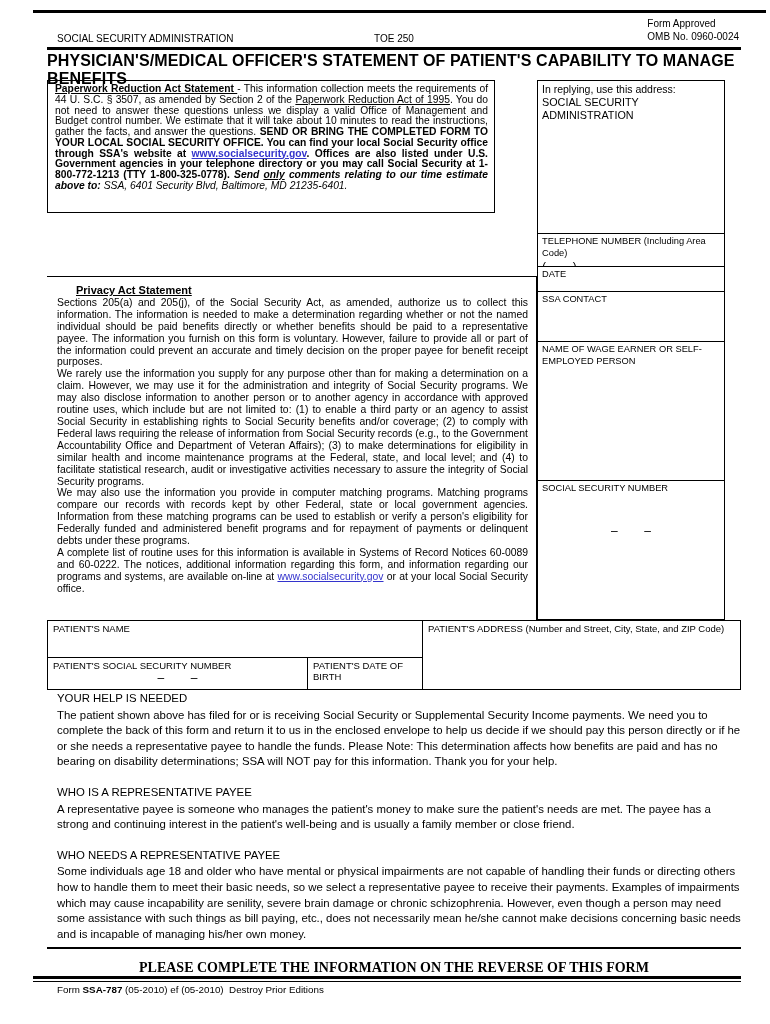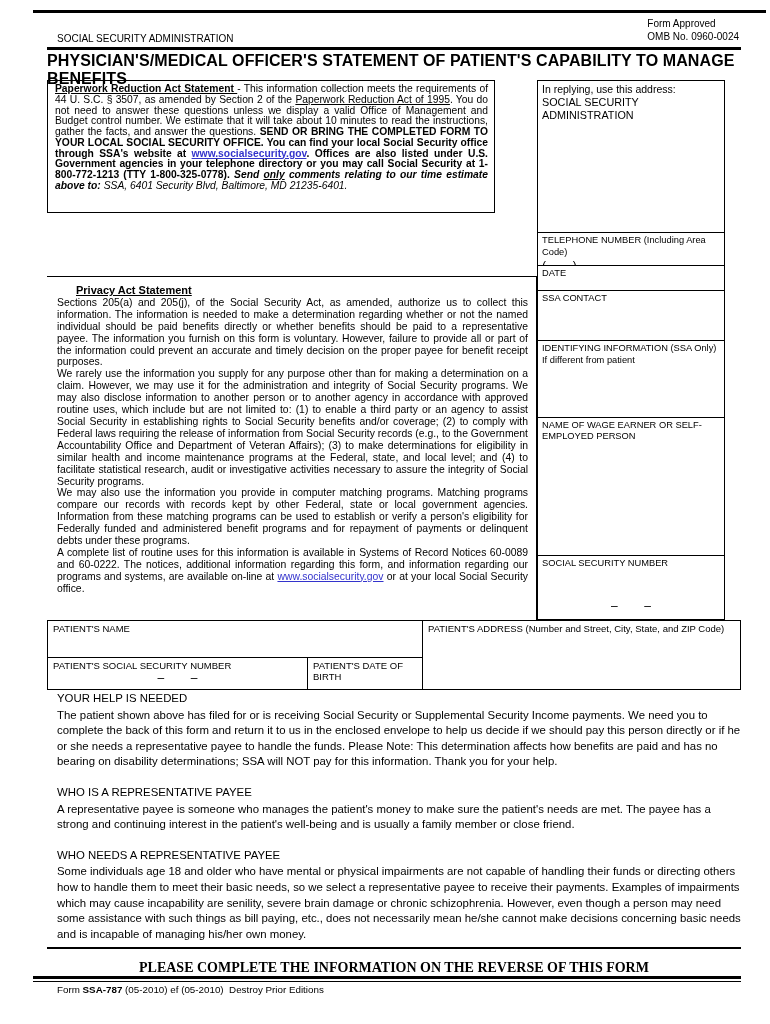--- a/index.html
+++ b/index.html
@@ -105,20 +105,21 @@
   .rt-link { color: #3333cc; text-decoration: underline; cursor: pointer; }
 </style>
 </head>
 <body>
 
 <div class="page">
 
   <div class="abs rule top-edge-line"></div>
 
   <div class="abs hdr-agency">SOCIAL SECURITY ADMINISTRATION</div>
+  <div class="abs hdr-toe">TOE 250</div>
   <div class="abs hdr-approved">
     <div>Form Approved</div>
     <div>OMB No. 0960-0024</div>
   </div>
   <div class="abs rule header-rule"></div>
   <div class="abs form-title">PHYSICIAN'S/MEDICAL OFFICER'S STATEMENT OF PATIENT'S CAPABILITY TO MANAGE BENEFITS</div>
 
   <div class="abs pra-box"><span class="rt-b rt-u">Paperwork Reduction Act Statement </span><span>- This information collection meets the requirements of 44 U. S.C. § 3507, as amended by Section 2 of the </span><span class="rt-u">Paperwork Reduction Act of 1995</span><span>. You do not need to answer these questions unless we display a valid Office of Management and Budget control number. We estimate that it will take about 10 minutes to read the instructions, gather the facts, and answer the questions. </span><span class="rt-b">SEND OR BRING THE COMPLETED FORM TO YOUR LOCAL SOCIAL SECURITY OFFICE. You can find your local Social Security office through SSA's website at </span><span class="rt-b rt-u rt-link">www.socialsecurity.gov</span><span class="rt-b">. Offices are also listed under U.S. Government agencies in your telephone directory or you may call Social Security at 1-800-772-1213 (TTY 1-800-325-0778). </span><span class="rt-b rt-i">Send </span><span class="rt-b rt-i rt-u">only</span><span class="rt-b rt-i"> comments relating to our time estimate above to: </span><span class="rt-i">SSA, 6401 Security Blvd, Baltimore, MD 21235-6401.</span></div>
 
   <div class="abs right-col">
@@ -128,24 +129,20 @@
     </div>
     <div class="rc-cell rc-phone">
       <div class="rc-label">TELEPHONE NUMBER (Including Area Code)</div>
       <div class="mask">(        )              –</div>
     </div>
     <div class="rc-cell rc-date">
       <div class="rc-label">DATE</div>
     </div>
     <div class="rc-cell rc-contact">
       <div class="rc-label">SSA CONTACT</div>
-    </div>
-    <div class="rc-cell rc-ident">
-      <div class="rc-label">IDENTIFYING INFORMATION (SSA Only)</div>
-      <div class="rc-label">If different from patient</div>
     </div>
     <div class="rc-cell rc-wage">
       <div class="rc-label">NAME OF WAGE EARNER OR SELF-EMPLOYED PERSON</div>
     </div>
     <div class="rc-cell rc-ssn">
       <div class="rc-label">SOCIAL SECURITY NUMBER</div>
       <div class="mask">–        –</div>
     </div>
   </div>
 

